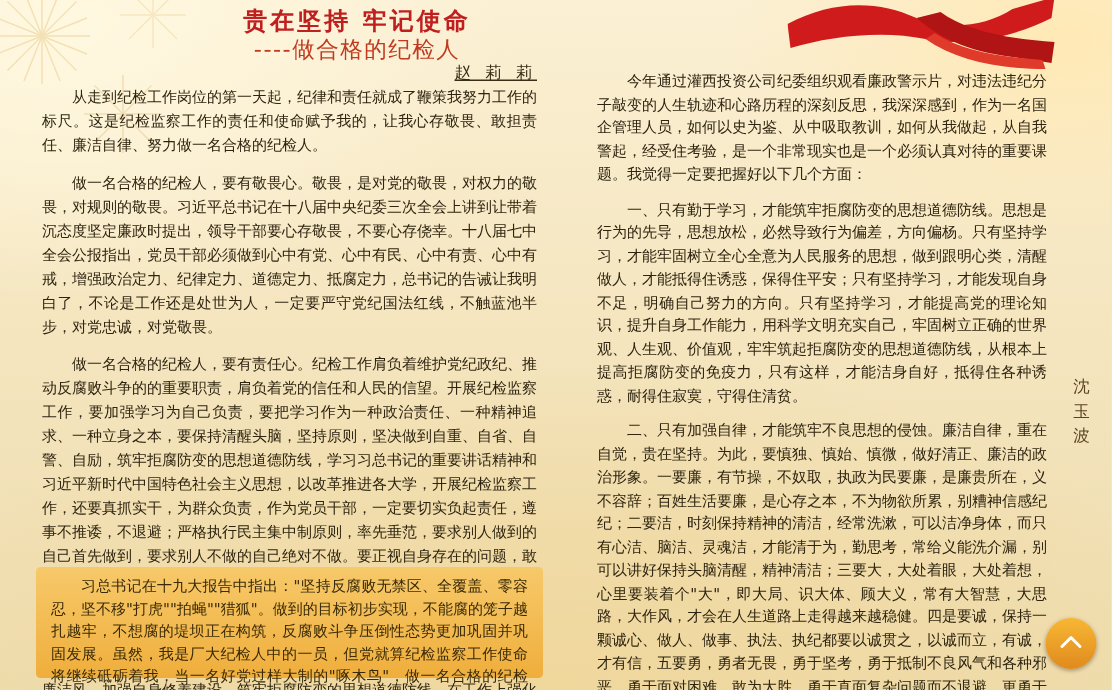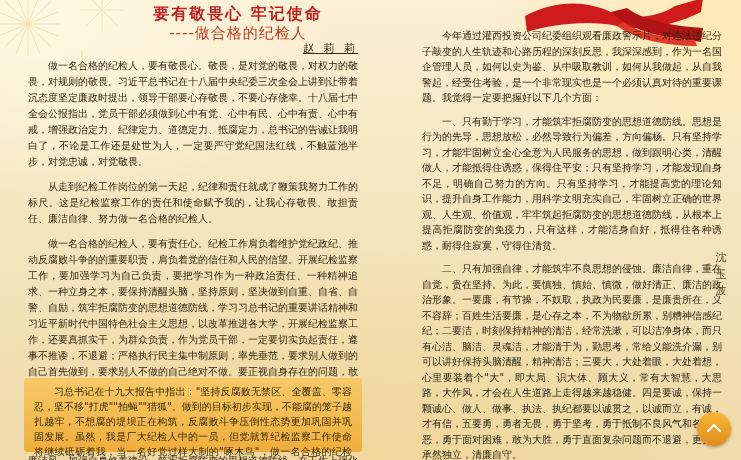--- a/index.html
+++ b/index.html
@@ -50,22 +50,22 @@
   }
   
   .colL{
     position:absolute;left:28px;top:58px;width:330px;height:392px;
     font-size:10px;line-height:16px;color:#2e2410;text-align:justify;
     font-family:"DejaVu Sans","Liberation Sans",sans-serif;
   }
   .colL p{margin:0 0 9px 0;text-indent:20px;}
   
   .colR{
-    position:absolute;left:398px;top:28px;width:300px;height:406px;
-    font-size:10px;line-height:15.5px;color:#2e2410;text-align:justify;margin-left:24px;
+    position:absolute;left:398px;top:47px;width:300px;height:406px;
+    font-size:10px;line-height:15.5px;color:#2e2410;text-align:justify;
   }
   .colR p{margin:0 0 8px 0;text-indent:20px;}
   
   .hl{
     position:absolute;left:24px;top:378px;width:338px;height:74px;
     background:linear-gradient(180deg,#f7c96a 0%, #efae3c 100%);
     border-radius:3px;
     padding:6px 10px;box-sizing:border-box;
     font-size:10px;line-height:15px;color:#3a2a06;text-align:justify;
   }
@@ -130,29 +130,29 @@
       </g>
     </g>
   </svg>
 
   <svg class="ribbon" viewBox="0 0 180 50">
     <path d="M0,18 C30,2 60,2 86,14 C106,22 132,20 150,8 L178,0 L176,14 C152,26 120,34 92,28 C64,22 28,26 2,34 Z" fill="#cf1b1b"></path>
     <path d="M86,14 C100,26 118,36 150,40 L176,44 L178,30 C146,28 118,22 102,10 Z" fill="#b01414"></path>
     <path d="M92,28 C112,42 140,48 172,48 L170,42 C142,40 116,36 98,24 Z" fill="#e03a2a"></path>
   </svg>
 
-  <div class="headline">要有敬畏心  牢记使命</div>
+  <div class="headline">贵在坚持  牢记使命</div>
   <div class="subhead">----做合格的纪检人</div>
   <div class="byline">赵 莉 莉</div>
 
   <div class="vtext2">沈 玉 波</div>
 
   <div class="colL">
+    <p>从走到纪检工作岗位的第一天起，纪律和责任就成了鞭策我努力工作的标尺。这是纪检监察工作的责任和使命赋予我的，让我心存敬畏、敢担责任、廉洁自律、努力做一名合格的纪检人。</p>
     <p>做一名合格的纪检人，要有敬畏心。敬畏，是对党的敬畏，对权力的敬畏，对规则的敬畏。习近平总书记在十八届中央纪委三次全会上讲到让带着沉态度坚定廉政时提出，领导干部要心存敬畏，不要心存侥幸。十八届七中全会公报指出，党员干部必须做到心中有党、心中有民、心中有责、心中有戒，增强政治定力、纪律定力、道德定力、抵腐定力，总书记的告诫让我明白了，不论是工作还是处世为人，一定要严守党纪国法红线，不触蓝池半步，对党忠诚，对党敬畏。</p>
-    <p>从走到纪检工作岗位的第一天起，纪律和责任就成了鞭策我努力工作的标尺。这是纪检监察工作的责任和使命赋予我的，让我心存敬畏、敢担责任、廉洁自律、努力做一名合格的纪检人。</p>
     <p>做一名合格的纪检人，要有责任心。纪检工作肩负着维护党纪政纪、推动反腐败斗争的的重要职责，肩负着党的信任和人民的信望。开展纪检监察工作，要加强学习为自己负责，要把学习作为一种政治责任、一种精神追求、一种立身之本，要保持清醒头脑，坚持原则，坚决做到自重、自省、自警、自励，筑牢拒腐防变的思想道德防线，学习习总书记的重要讲话精神和习近平新时代中国特色社会主义思想，以改革推进各大学，开展纪检监察工作，还要真抓实干，为群众负责，作为党员干部，一定要切实负起责任，遵事不推诿，不退避；严格执行民主集中制原则，率先垂范，要求别人做到的自己首先做到，要求别人不做的自己绝对不做。要正视自身存在的问题，敢于立言立改，真正做出表范，做好表率。</p>
     <p>做一名合格的纪检人，要有廉洁心。习总书记指出："一个人能否廉洁自律，最大的诱惑是自己，最成战的控固人是自己。"合格的纪检人，要保持着"出淤泥而不染，濯清涟而不妖"的高洁品质，树廉洁心，做廉洁事，倡廉洁风，加强自身修养建设，筑牢拒腐防变的思想道德防线，在工作上强化法治意识，用法治思维和方式治理问题、解决问题，在生活上廉洁自律，明辨是非，永葆风清气正的政治生态。</p>
   </div>
 
   <div class="hl">
     <p>习总书记在十九大报告中指出："坚持反腐败无禁区、全覆盖、零容忍，坚不移"打虎""拍蝇""猎狐"。做到的目标初步实现，不能腐的笼子越扎越牢，不想腐的堤坝正在构筑，反腐败斗争压倒性态势更加巩固并巩固发展。虽然，我是厂大纪检人中的一员，但党就算纪检监察工作使命将继续砥砺着我，当一名好党过样大制的"啄木鸟"，做一名合格的纪检人！</p>
   </div>
 
   <div class="colR">
     <p>今年通过灌西投资公司纪委组织观看廉政警示片，对违法违纪分子敲变的人生轨迹和心路历程的深刻反思，我深深感到，作为一名国企管理人员，如何以史为鉴、从中吸取教训，如何从我做起，从自我警起，经受住考验，是一个非常现实也是一个必须认真对待的重要课题。我觉得一定要把握好以下几个方面：</p>

